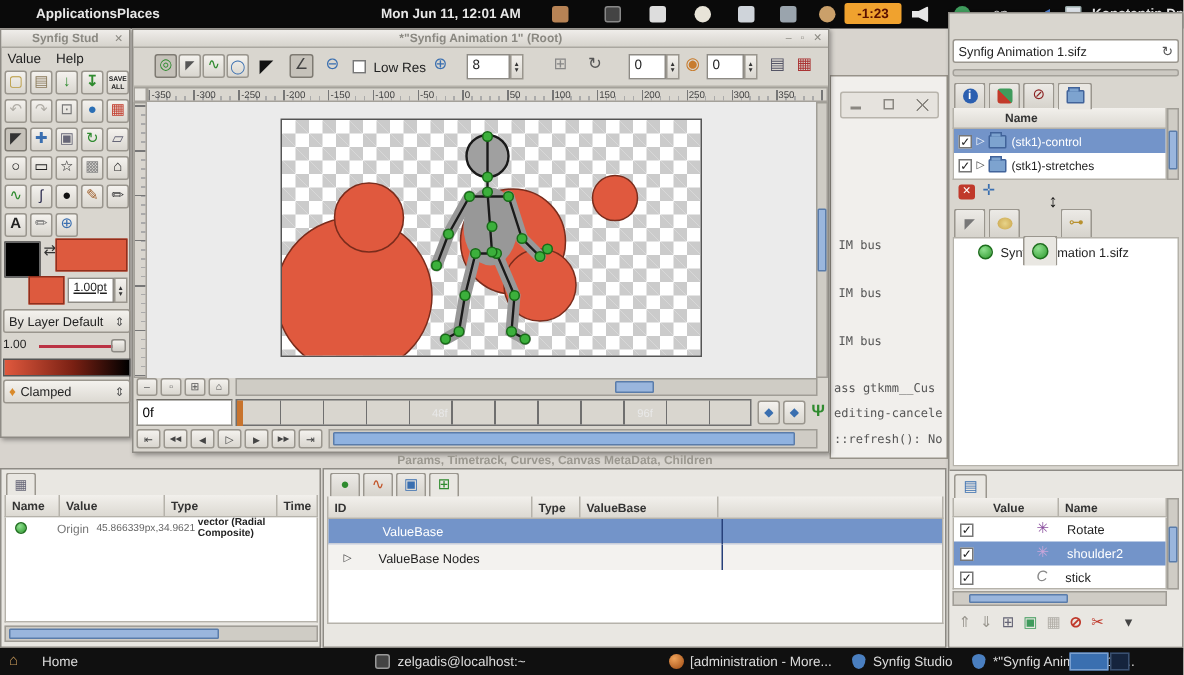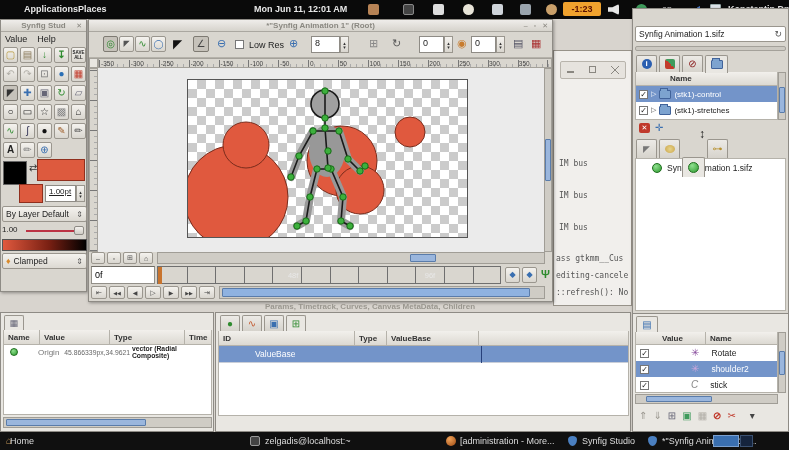--- a/index.html
+++ b/index.html
@@ -418,20 +418,25 @@
   <div class="abs hdr" style="left:2px;top:18px;width:411px;height:15px;">
     <span class="colhdr" style="width:136px;">ID</span>
     <span class="colhdr" style="width:32px;">Type</span>
     <span class="colhdr" style="width:92px;">ValueBase</span>
   </div>
   <div class="abs" style="left:2px;top:33px;width:411px;height:70px;background:#fff;border:1px solid #b5b2aa;border-top:none;">
     <div class="row sel" style="height:17px;border-bottom:1px solid #c9ced8;position:relative;">
       <span style="margin-left:36px;">ValueBase</span>
       <span class="abs" style="left:262px;top:0;width:1px;height:17px;background:#27407a;"></span>
     </div>
+    <div class="row" style="height:17px;background:#f3f2ef;position:relative;">
+      <span style="margin-left:10px;font-size:7px;color:#444;">▷</span>
+      <span style="margin-left:18px;">ValueBase Nodes</span>
+      <span class="abs" style="left:262px;top:0;width:1px;height:17px;background:#27407a;"></span>
+    </div>
   </div>
 </div>
 
 <div class="abs win" style="left:632px;top:8px;width:157px;height:424px;">
   <div class="abs combo" style="left:2px;top:17px;width:151px;height:16px;background:#fff;justify-content:space-between;">
     <span style="font-size:8.5px;">Synfig Animation 1.sifz</span>
     <span class="ic" style="color:#555;font-size:9px;">↻</span>
   </div>
   <div class="abs" style="left:2px;top:37px;width:151px;height:5px;background:#ccc9c2;border:1px solid #a4a19a;border-radius:2px;"></div>
 
@@ -529,21 +534,21 @@
       <span class="ic" style="color:#b0ada6;">▦</span>
       <span class="ic" style="color:#c0392b;font-weight:bold;">⊘</span>
       <span class="ic" style="color:#c0392b;">✂</span>
       <span class="ic" style="color:#444;margin-left:8px;">▾</span>
     </div>
   </div>
 </div>
 
 <div class="abs" style="left:0;top:432px;width:789px;height:18px;background:#101010;color:#ddd;">
   <span class="abs ic" style="left:6px;top:4px;color:#c89a5a;">⌂</span>
-  <span class="abs" style="left:10px;top:4px;font-size:9px;">Home</span>
+  <span class="abs" style="left:28px;top:4px;font-size:9px;">Home</span>
   <span class="abs traysq" style="left:250px;top:4px;width:10px;height:10px;background:#444;border:1px solid #999;"></span>
   <span class="abs" style="left:265px;top:4px;font-size:9px;">zelgadis@localhost:~</span>
   <span class="abs traysq" style="left:446px;top:4px;width:10px;height:10px;background:radial-gradient(circle at 35% 30%,#f0a35a,#9e4a12);border-radius:50%;"></span>
   <span class="abs" style="left:460px;top:4px;font-size:9px;">[administration - More...</span>
   <span class="abs traysq" style="left:568px;top:4px;width:9px;height:10px;background:radial-gradient(circle at 40% 35%,#7fa8d8,#2c5franchise);background:#4a7fc0;border-radius:50% 50% 50% 50% / 35% 35% 65% 65%;"></span>
   <span class="abs" style="left:582px;top:4px;font-size:9px;">Synfig Studio</span>
   <span class="abs traysq" style="left:648px;top:4px;width:9px;height:10px;background:#4a7fc0;border-radius:50% 50% 50% 50% / 35% 35% 65% 65%;"></span>
   <span class="abs" style="left:662px;top:4px;font-size:9px;white-space:nowrap;overflow:hidden;width:100px;">*"Synfig Animation 1" ...</span>
   <span class="abs" style="left:713px;top:3px;width:26px;height:12px;background:#3a6fb0;border:1px solid #7aa0d0;"></span>
   <span class="abs" style="left:740px;top:3px;width:13px;height:12px;background:#15243d;border:1px solid #3a5070;"></span>

